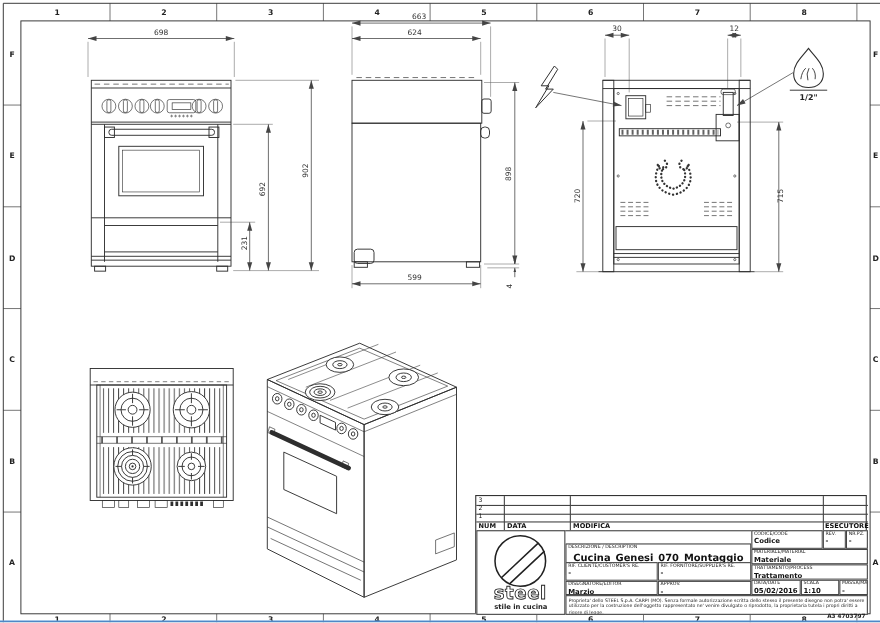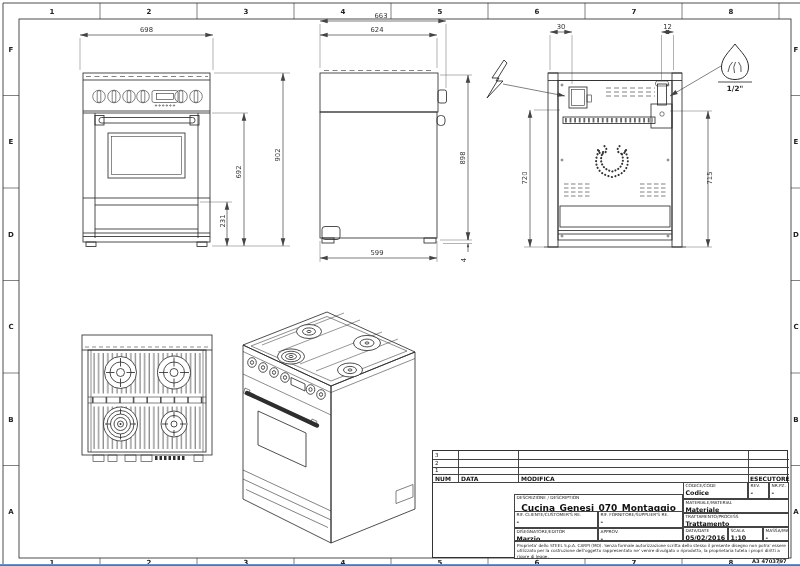--- a/index.html
+++ b/index.html
@@ -446,20 +446,28 @@
   <div class="rev-line" style="left:85px;top:0;width:1px;height:31px;"></div>
   <div class="rev-line" style="left:315px;top:0;width:1px;height:31px;"></div>
   <span class="rev-num" style="top:1.5px;">3</span>
   <span class="rev-num" style="top:9.5px;">2</span>
   <span class="rev-num" style="top:17px;">1</span>
   <span class="rev-h" style="left:2px;">NUM</span>
   <span class="rev-h" style="left:28px;">DATA</span>
   <span class="rev-h" style="left:88px;">MODIFICA</span>
   <span class="rev-h" style="left:317px;">ESECUTORE</span>
 
+  <div class="tb-cell" style="left:0;top:31px;width:81px;height:77px;">
+    <svg width="79" height="75" viewBox="0 0 79 75">
+      <circle cx="39" cy="27" r="23" fill="none" stroke="#222" stroke-width="1.4"></circle>
+      <path d="M22,42 L55,11 M29,48 L61,18" stroke="#222" stroke-width="1.4" fill="none"></path>
+      <text x="39" y="62" text-anchor="middle" font-size="16.5" font-weight="bold" fill="#fff" stroke="#222" stroke-width="0.8" letter-spacing="0.5">steel</text>
+    </svg>
+    <span class="logo-tag">stile in cucina</span>
+  </div>
 
   <div class="tb-cell" style="left:81px;top:31px;width:169px;height:29px;margin-top:12px;">
     <span class="tb-label">DESCRIZIONE / DESCRIPTION</span>
     <span class="tb-desc">Cucina_Genesi_070_Montaggio</span>
   </div>
 
   <div class="tb-cell" style="left:81px;top:60px;width:84px;height:17px;">
     <span class="tb-label">RIF. CLIENTE/CUSTOMER'S RE.</span>
     <span class="tb-value">-</span>
   </div>

